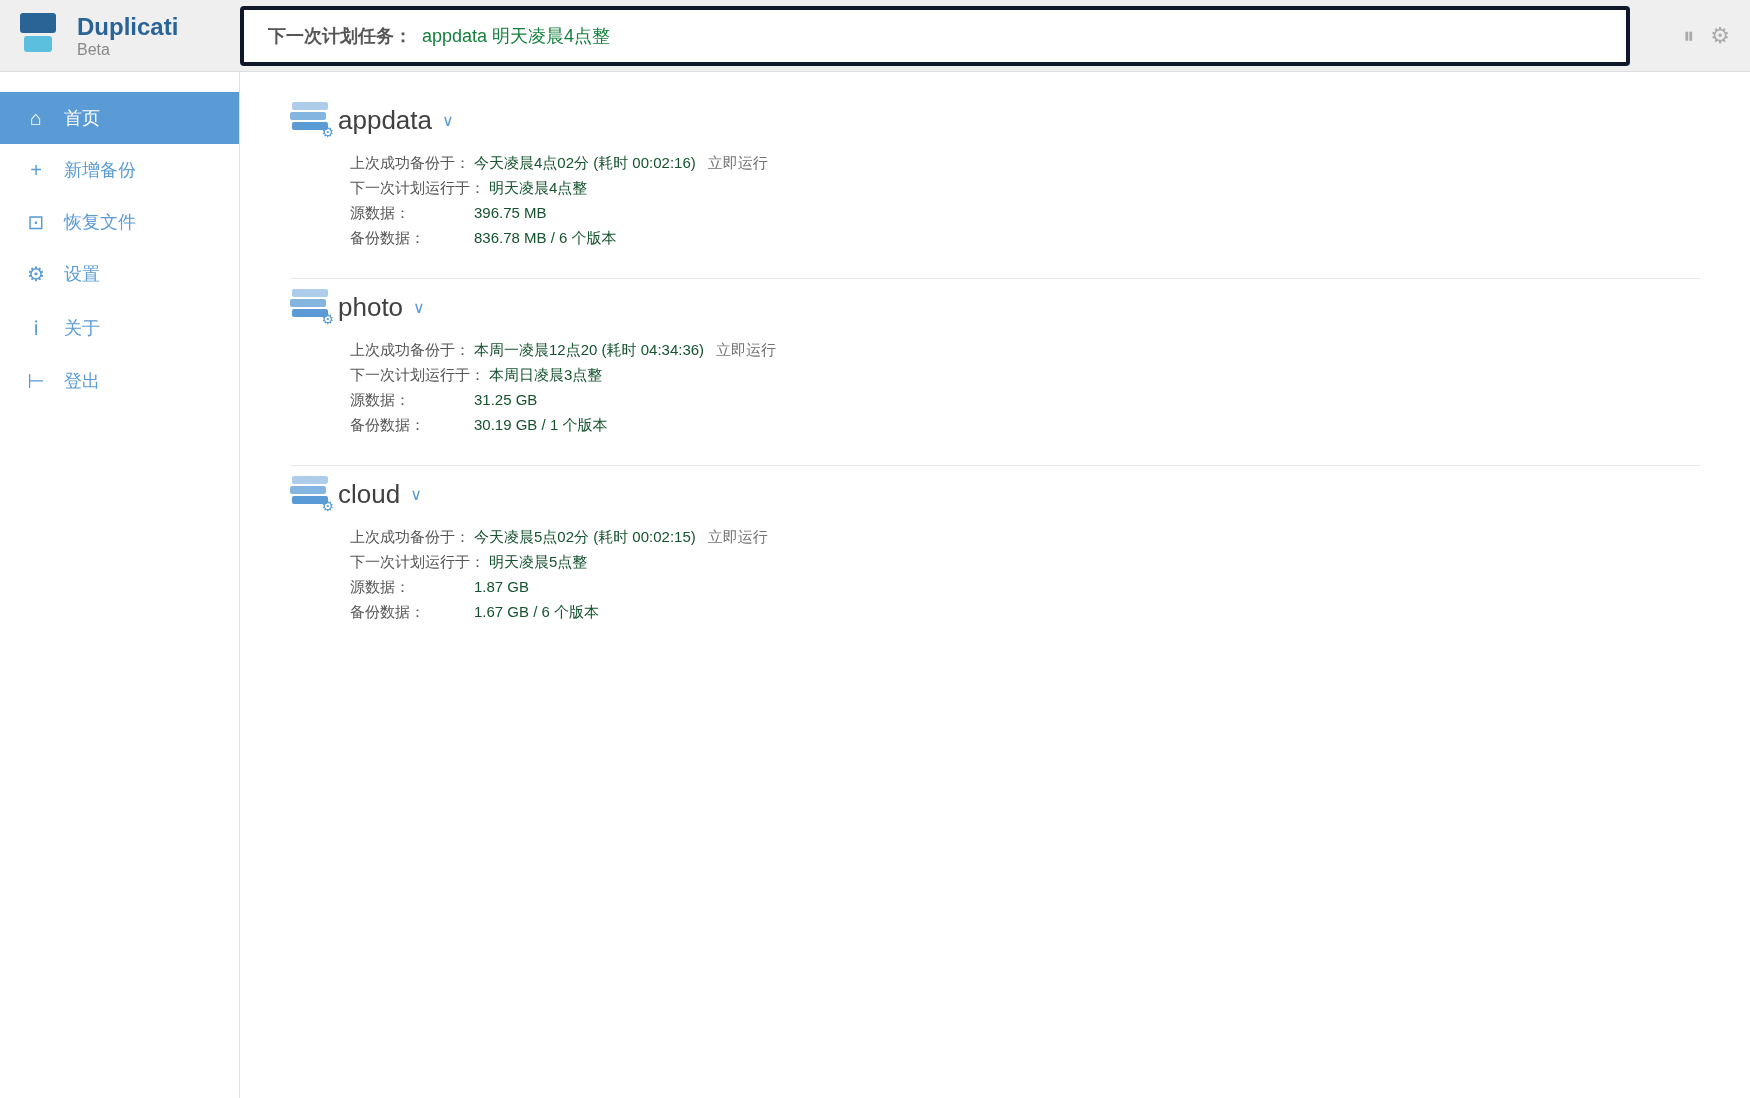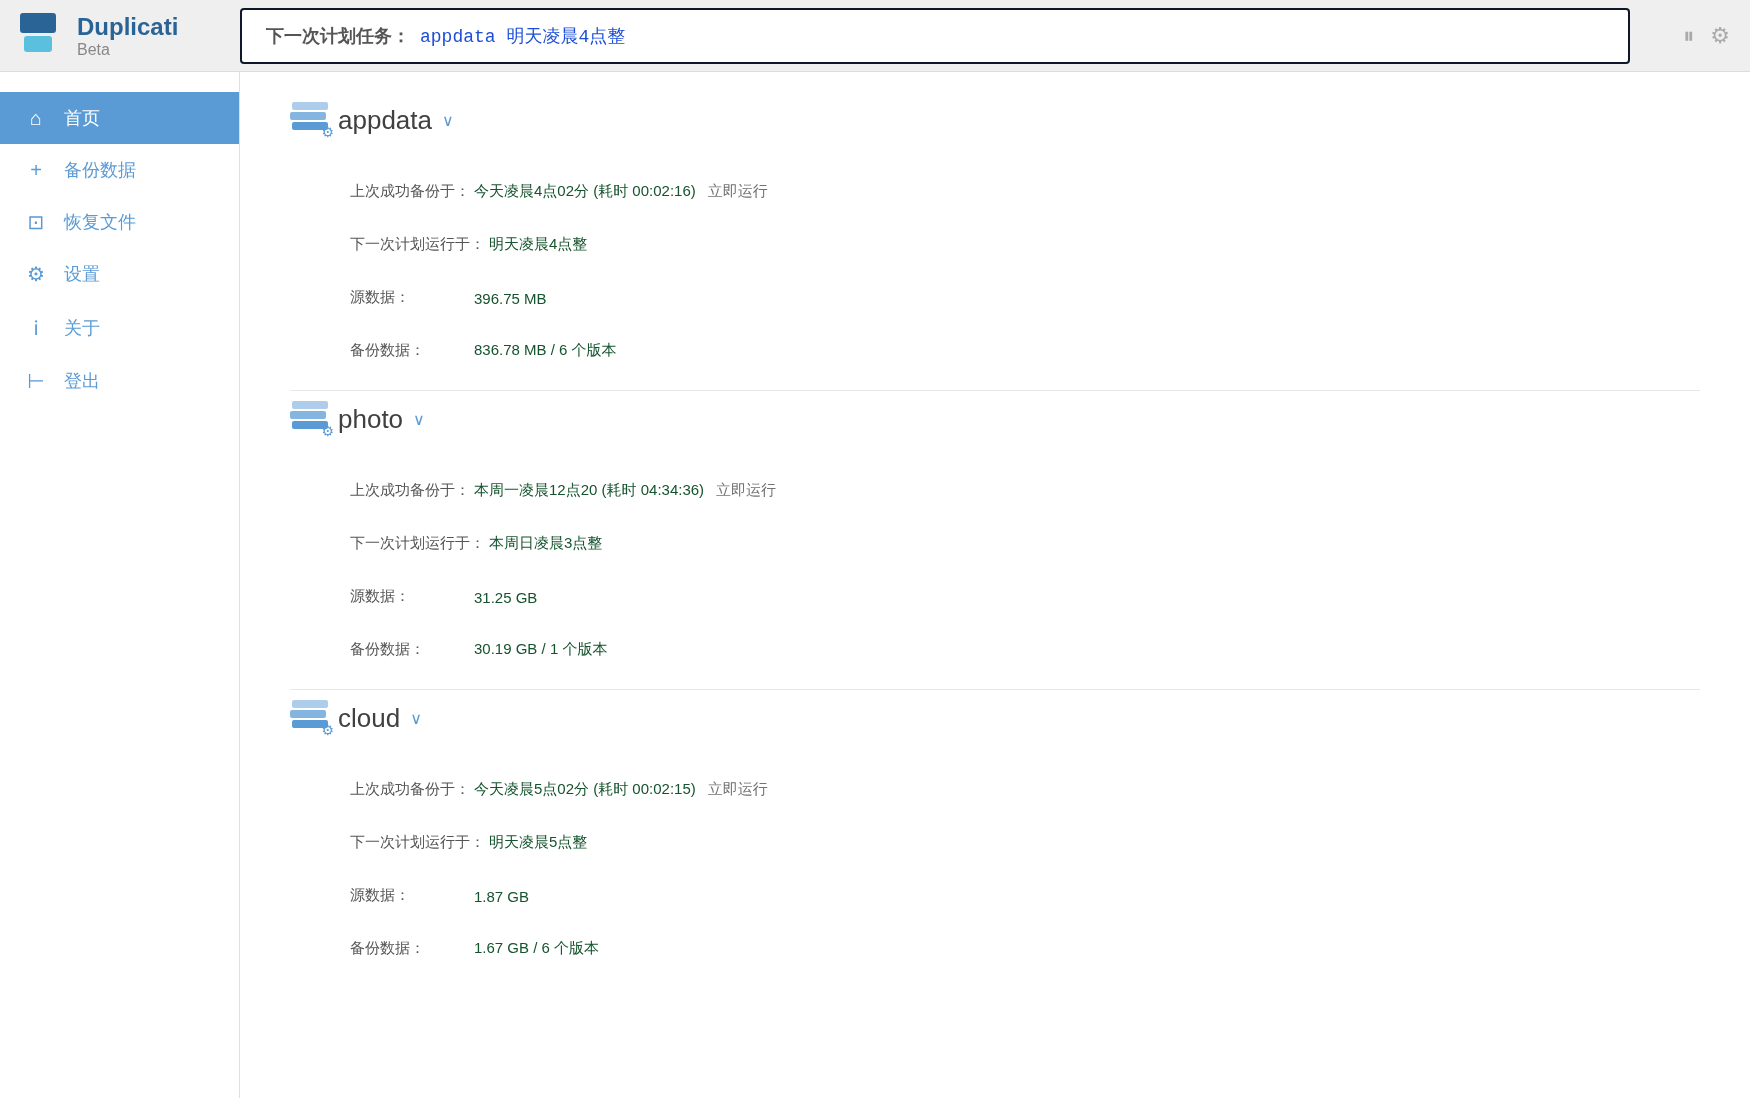--- a/index.html
+++ b/index.html
@@ -55,37 +55,36 @@
     }
     .logo-beta {
       font-size: 16px;
       color: #888;
     }
     .header-center {
       flex: 1;
       margin: 0 20px;
     }
     .next-task-box {
-      border: 2px solid #0f172a;
+      border: 4px solid #0f172a;
       background: #fff;
       border-radius: 4px;
       padding: 14px 24px;
       font-size: 18px;
       color: #333;
       display: flex;
       align-items: center;
       gap: 10px;
-      font-family: Liberation Mono, monospace;
     }
     .next-task-label {
       font-weight: bold;
       color: #555;
     }
     .next-task-value {
-      color: #1d4ed8;
+      color: #15803d;
     }
     .header-actions {
       display: flex;
       align-items: center;
       gap: 16px;
       min-width: 80px;
       justify-content: flex-end;
     }
     .header-btn {
       background: none;
@@ -189,25 +188,24 @@
       margin-left: 2px;
     }
     .backup-details {
       padding-left: 60px;
       display: flex;
       flex-direction: column;
       gap: 6px;
     }
     .detail-row {
       display: flex;
-      align-items: flex-end;
+      align-items: flex-start;
       font-size: 15px;
       color: #555;
       gap: 4px;
-      margin-top: 28px;
     }
     .detail-label {
       color: #555;
       min-width: 120px;
     }
     .detail-value {
       color: #14532d;
     }
     .run-now-link {
       color: #737373;
@@ -245,21 +243,21 @@
 <div class="layout">
 
   <nav class="sidebar">
 
   <div class="sidebar-item active">
         <span class="sidebar-icon">⌂</span>
         <span>首页</span>
       </div>
       <div class="sidebar-item">
         <span class="sidebar-icon">+</span>
-        <span>备份数据</span>
+        <span>新增备份</span>
       </div>
       <div class="sidebar-item">
         <span class="sidebar-icon">⊡</span>
         <span>恢复文件</span>
       </div>
       <div class="sidebar-item">
         <span class="sidebar-icon">⚙</span>
         <span>设置</span>
       </div>
       <div class="sidebar-item">

